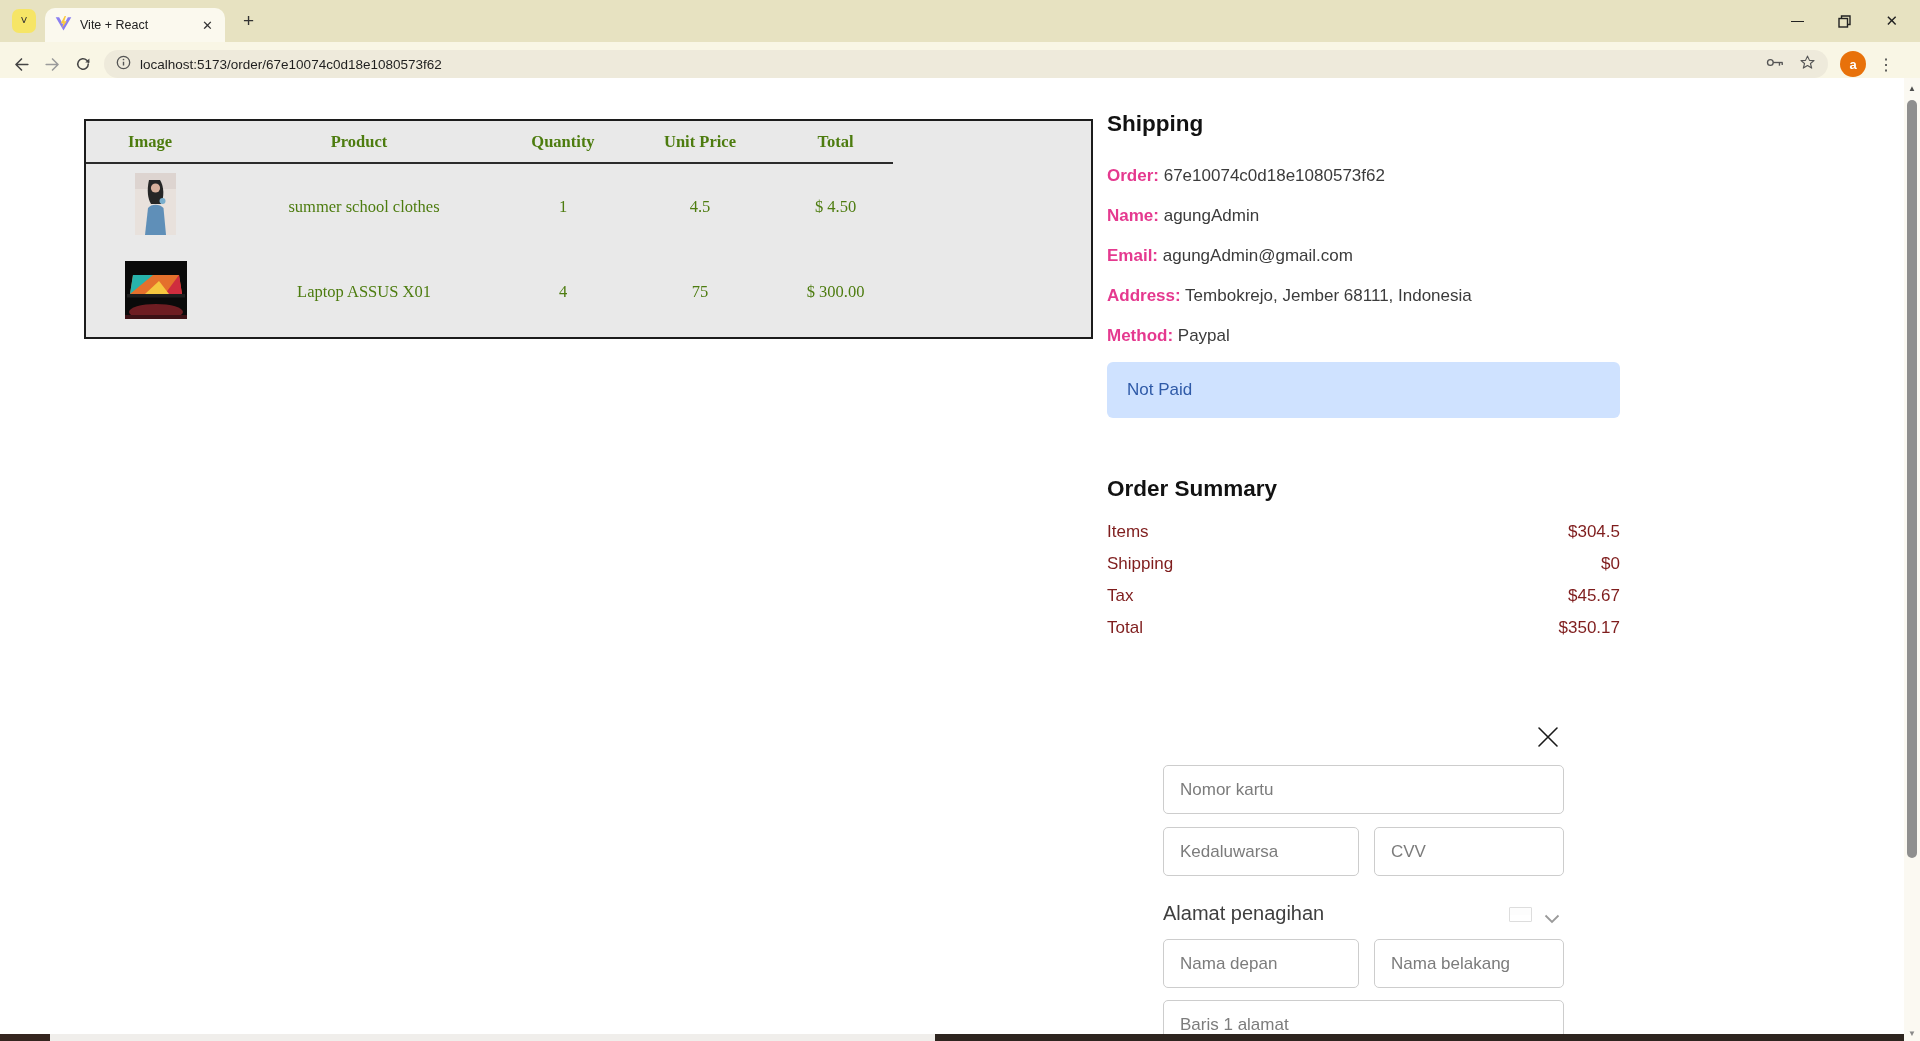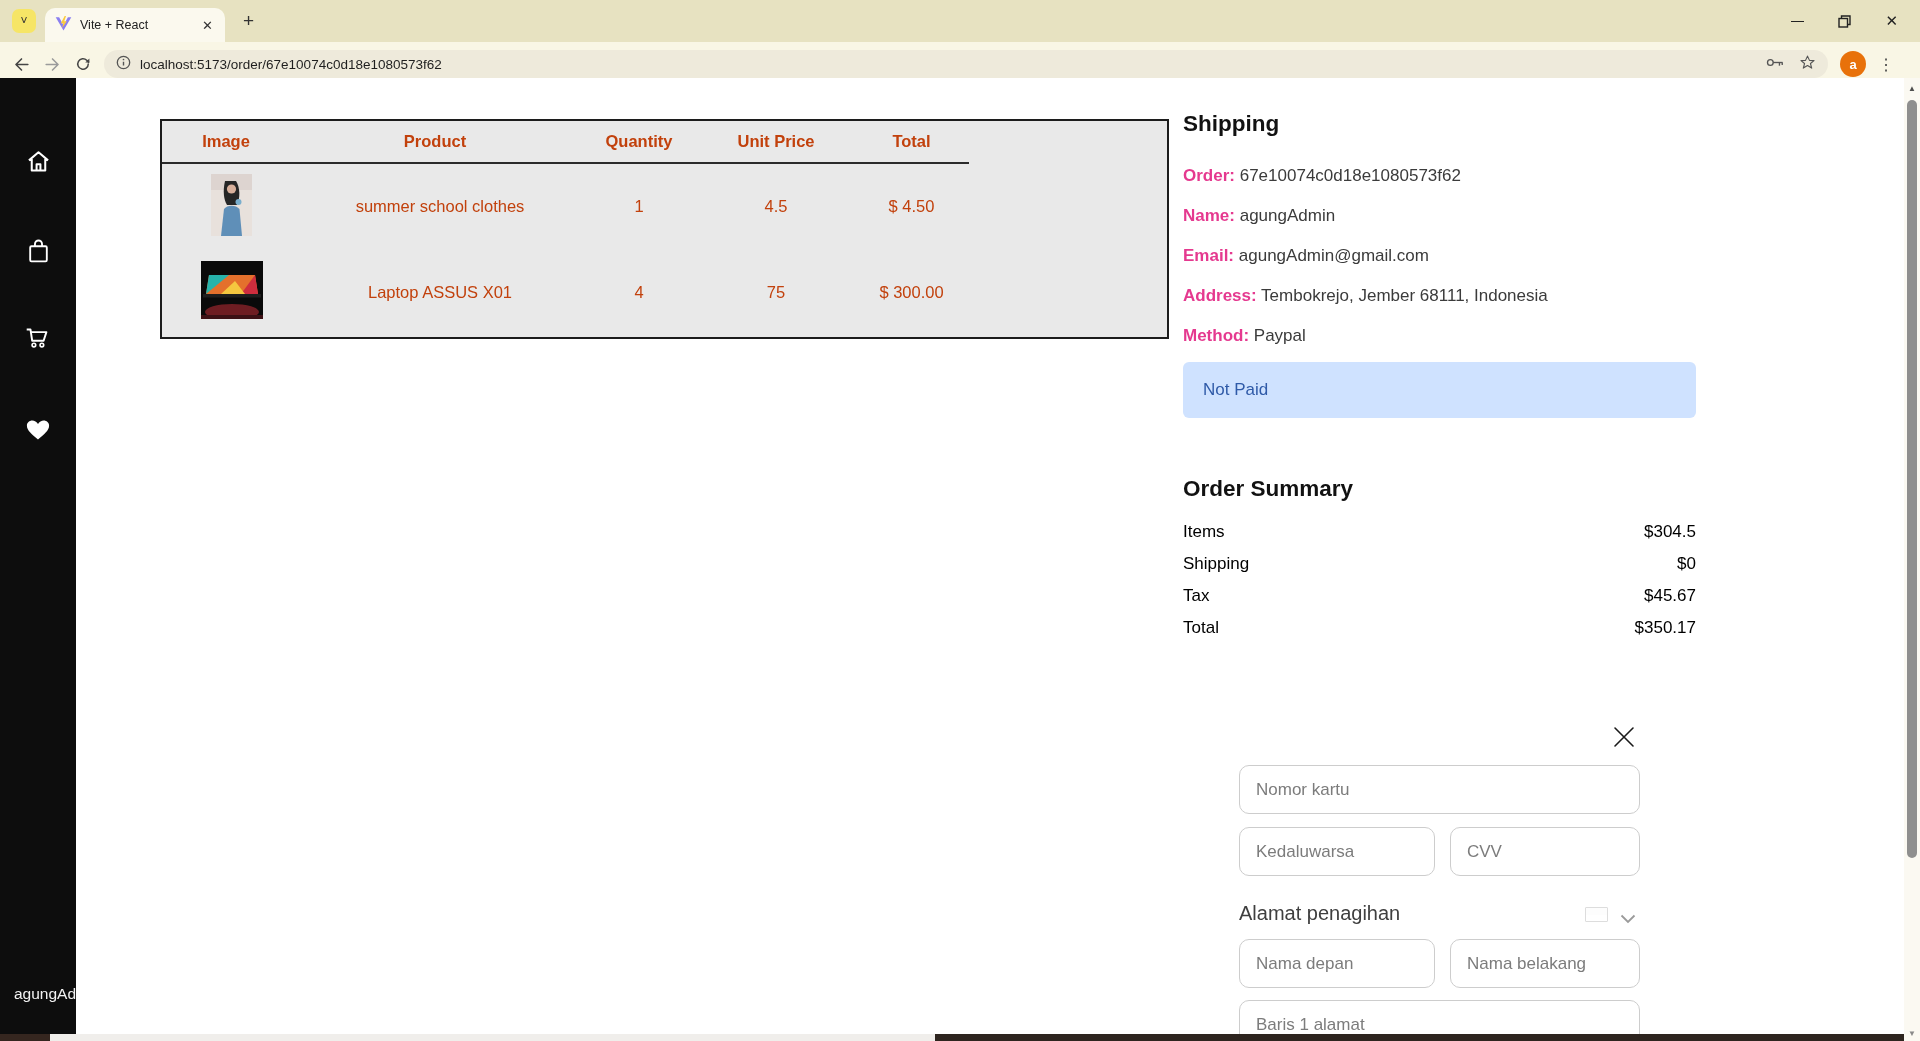--- a/index.html
+++ b/index.html
@@ -28,44 +28,44 @@
 
   
   .app { position:absolute; left:0; top:78px; width:1920px; height:963px; display:flex; }
   .side { width:76px; background:#0d0d0d; position:relative; flex:none; }
   .side-icon { position:absolute; left:0; width:76px; display:flex; justify-content:center; }
   .side-user { position:absolute; left:14px; bottom:38px; color:#f2f2f2; font-size:15.5px; white-space:nowrap; overflow:hidden; width:62px; }
   .main { flex:1; position:relative; background:#fff; overflow:hidden; }
 
   
   .table-wrap { position:absolute; left:84px; top:41px; width:1009px; height:220px; background:#e9e9e9; border:2px solid #1c1c1c; }
-  table.order { border-collapse:collapse; width:807px; color:#c2410c; }
+  table.order { border-collapse:collapse; width:807px; color:#4d7c0f;font-family:Liberation Serif, serif; }
   table.order th { font-size:16.5px; font-weight:bold; height:42px; border-bottom:2px solid #2b2b2b; text-align:center; }
   table.order td { height:86px; font-size:16.5px; text-align:center; vertical-align:middle; }
   td.c-img, th.c-img { width:128px; }
   td.c-prod, th.c-prod { width:290px; }
   td.c-prod { text-align:left; padding-left:10px; }
   td.c-qty, th.c-qty { width:118px; }
   td.c-price, th.c-price { width:156px; }
   td.c-total, th.c-total { width:115px; }
   td.c-img { text-align:left; padding-left:11px; }
 
   
   .rcol { position:absolute; left:1107px; top:0; width:513px; height:963px; }
   .ship-title { position:absolute; top:33px; left:0; font-size:22.5px; font-weight:bold; color:#121212; }
   .ship-row { position:absolute; left:0; font-size:17px; color:#3b3b3b; }
   .ship-lbl { color:#e5398f; font-weight:bold; }
   .alert { position:absolute; left:0; top:284px; width:513px; height:56px; background:#cfe2ff; border-radius:6px; display:flex; align-items:center; padding-left:20px; font-size:17px; color:#2f5aa8; }
   .sum-title { position:absolute; top:398px; left:0; font-size:22.5px; font-weight:bold; color:#121212; }
-  .sum-row { position:absolute; left:0; width:513px; display:flex; justify-content:space-between; font-size:17px; color:#000000; }
+  .sum-row { position:absolute; left:0; width:513px; display:flex; justify-content:space-between; font-size:17px; color:#7f1d1d; }
   .paybtn { position:absolute; left:0; top:571px; width:513px; height:49px; background:#2b2a29; border:none; border-radius:6px; color:#fff; font-size:19.5px; font-weight:bold; font-family:"Liberation Sans",sans-serif; display:flex; align-items:center; justify-content:center; gap:11px; cursor:pointer; }
 
   
   .form-close { position:absolute; left:427px; top:645px; width:28px; height:28px; display:flex; align-items:center; justify-content:center; cursor:pointer; }
-  .cardinput { position:absolute; height:49px; border:1px solid #cdcdcd; border-radius:10px; font-size:17px; color:#333; padding-left:16px; font-family:"Liberation Sans",sans-serif; outline:none; background:#fff; }
+  .cardinput { position:absolute; height:49px; border:1px solid #cdcdcd; border-radius:5px; font-size:17px; color:#333; padding-left:16px; font-family:"Liberation Sans",sans-serif; outline:none; background:#fff; }
   .cardinput::placeholder { color:#7c7c7c; opacity:1; }
   .in-number { left:56px; top:687px; width:401px; }
   .in-exp { left:56px; top:749px; width:196px; }
   .in-cvv { left:267px; top:749px; width:190px; }
   .billing-lbl { position:absolute; left:56px; top:824px; font-size:20px; color:#3f3f3f; }
   .flag { position:absolute; left:402px; top:829px; width:23px; height:15px; border:1px solid #ddd; border-radius:1px; overflow:hidden; }
   .flag .top { height:7px; background:#e25a64; }
   .flag .bot { height:7px; background:#fdfdfd; }
   .flag-chevron { position:absolute; left:437px; top:832px; }
   .in-fname { left:56px; top:861px; width:196px; }
@@ -157,46 +157,20 @@
           </svg>
       </span>
     </span>
   </div>
   <span class="avatar">a</span>
   <span class="dots">⋮</span>
 </div>
 
 <div class="app">
 
-  <div class="side">
-    <span class="side-icon" style="top:70px;">
-      <svg width="27" height="27" viewBox="0 0 24 24">
-          <path d="M3.5 11 L12 3.8 L20.5 11 M6 9.2 V20 H18 V9.2 M10.3 20 V14.5 H13.7 V20" fill="none" stroke="#fff" stroke-width="1.8" stroke-linejoin="round"></path>
-        </svg>
-    </span>
-    <span class="side-icon" style="top:160px;">
-      <svg width="25" height="27" viewBox="0 0 24 26">
-          <rect x="4" y="8" width="16" height="14.5" rx="1.2" fill="none" stroke="#fff" stroke-width="1.8"></rect>
-          <path d="M8.6 8 V5.8 a3.4 3.4 0 0 1 6.8 0 V8" fill="none" stroke="#fff" stroke-width="1.8"></path>
-        </svg>
-    </span>
-    <span class="side-icon" style="top:246px;">
-      <svg width="28" height="27" viewBox="0 0 26 24">
-          <path d="M2.5 4.5 H6 L7.6 15 H18.2 L20.8 7 H6.5" fill="none" stroke="#fff" stroke-width="1.8" stroke-linejoin="round"></path>
-          <circle cx="9.2" cy="19" r="1.7" fill="none" stroke="#fff" stroke-width="1.5"></circle>
-          <circle cx="16.6" cy="19" r="1.7" fill="none" stroke="#fff" stroke-width="1.5"></circle>
-        </svg>
-    </span>
-    <span class="side-icon" style="top:338px;">
-      <svg width="28" height="26" viewBox="0 0 24 22">
-          <path d="M12 20 C6.5 15.5 2.5 12.3 2.5 8.3 C2.5 5.6 4.6 3.8 7.1 3.8 C9 3.8 10.9 4.9 12 6.7 C13.1 4.9 15 3.8 16.9 3.8 C19.4 3.8 21.5 5.6 21.5 8.3 C21.5 12.3 17.5 15.5 12 20 Z" fill="#fff"></path>
-        </svg>
-    </span>
-    <span class="side-user">agungAd</span>
-  </div>
 
   <div class="main">
 
     <div class="table-wrap">
       <table class="order">
         <thead>
           <tr>
             <th class="c-img">Image</th>
             <th class="c-prod">Product</th>
             <th class="c-qty">Quantity</th>

